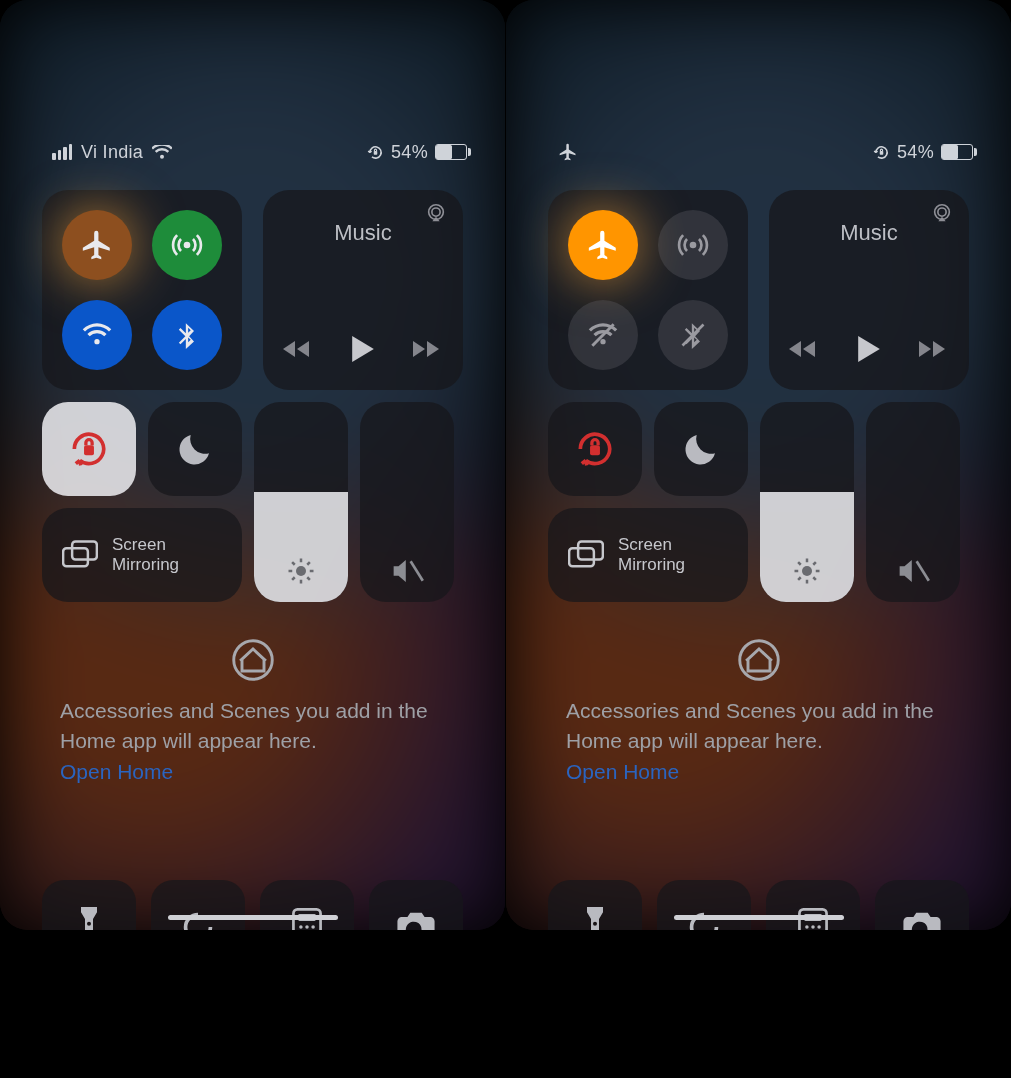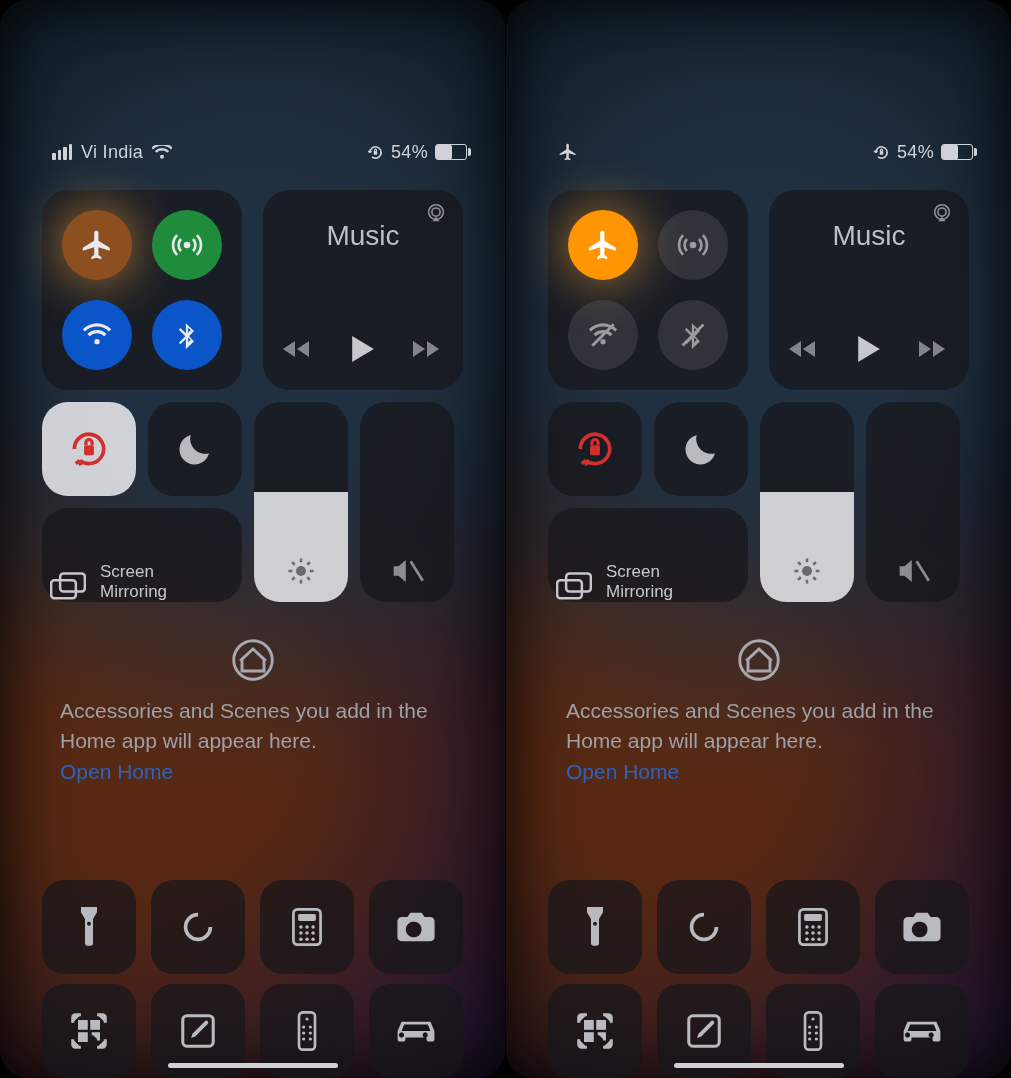--- a/index.html
+++ b/index.html
@@ -1,17 +1,17 @@
 <!DOCTYPE html>
 <html><head>
 <meta charset="utf-8">
 <style>
   html,body{margin:0;padding:0;width:1011px;height:1078px;background:#000;overflow:hidden;font-family:-apple-system,"Helvetica Neue",Helvetica,Arial,sans-serif;color:#d0d0d5}
   .wrap{display:flex;width:1011px;height:1078px}
-  .pane{position:relative;width:505px;height:1078px;border-radius:28px;overflow:hidden}
+  .pane{position:relative;width:505px;height:930px;border-radius:28px;overflow:hidden}
   .pane.left{margin-right:1px}
   
   .wall{position:absolute;inset:0}
   .wall::before{content:"";position:absolute;inset:0;
     background:
       radial-gradient(circle at 50% 30%, #4a6b90 0 22%, transparent 55%),
       radial-gradient(circle at 30% 70%, #c25b2b 0 18%, transparent 50%),
       radial-gradient(circle at 70% 82%, #4d2d6a 0 18%, transparent 50%),
       linear-gradient(180deg,#1a384e 0%,#203446 28%,#1c2833 50%,#2d1e2f 70%,#3c2432 100%);
     filter:blur(38px)}
@@ -33,27 +33,27 @@
   .music{right:0;top:0;width:200px;height:200px}
   .tbtn{position:absolute;width:70px;height:70px;border-radius:50%;display:flex;align-items:center;justify-content:center}
   .tbtn svg{fill:#e9e9ed}
   .off{background:rgba(110,110,120,.28)}
   .off svg{fill:#9a9aa0}
   .green{background:#1e8c3a}
   .blue{background:#0a56c9}
   .orange{background:#ff9500}
   .orangeDim{background:#8d4f1f}
   .glow{filter:drop-shadow(0 0 26px rgba(255,170,60,.70))}
-  .mlabel{position:absolute;top:30px;left:0;right:0;text-align:center;font-size:28px;color:#bdbfc5}
+  .mlabel{position:absolute;top:30px;left:0;right:0;text-align:center;font-size:22px;color:#bdbfc5}
   .mctl{position:absolute;bottom:28px;left:0;right:0;display:flex;justify-content:space-around;align-items:center;color:#9c9ca3}
   .airplayDot{position:absolute;top:12px;right:16px;color:#9c9ca3}
   .lock{left:0;top:212px;width:94px;height:94px;display:flex;align-items:center;justify-content:center}
   .lock.white{background:rgba(238,238,242,.85)}
   .dnd{left:106px;top:212px;width:94px;height:94px;display:flex;align-items:center;justify-content:center}
-  .mirror{left:0;top:318px;width:200px;height:94px;display:flex;align-items:flex-end;gap:14px;padding-left:8px;box-sizing:border-box}
+  .mirror{left:0;top:318px;width:200px;height:94px;display:flex;align-items:center;gap:14px;padding-left:20px;box-sizing:border-box}
   .mirror .mt{font-size:17px;line-height:20px;color:#c6c7cc}
   .slider{width:94px;height:200px;border-radius:26px;background:rgba(22,22,26,.72);overflow:hidden}
   .slider .slfill{position:absolute;bottom:0;left:0;right:0;background:rgba(238,238,242,.85)}
   .slider .sicon{position:absolute;bottom:16px;left:0;right:0;display:flex;justify-content:center}
   .bright{position:absolute;left:212px;top:212px}
   .vol{position:absolute;left:318px;top:212px}
   
   .home{position:absolute;left:60px;right:60px;top:638px;text-align:left}
   .home .hicon{display:flex;justify-content:center;margin-bottom:14px;color:#a7a8ad}
   .home .htext{font-size:21px;line-height:30px;color:#9ea0a6}

